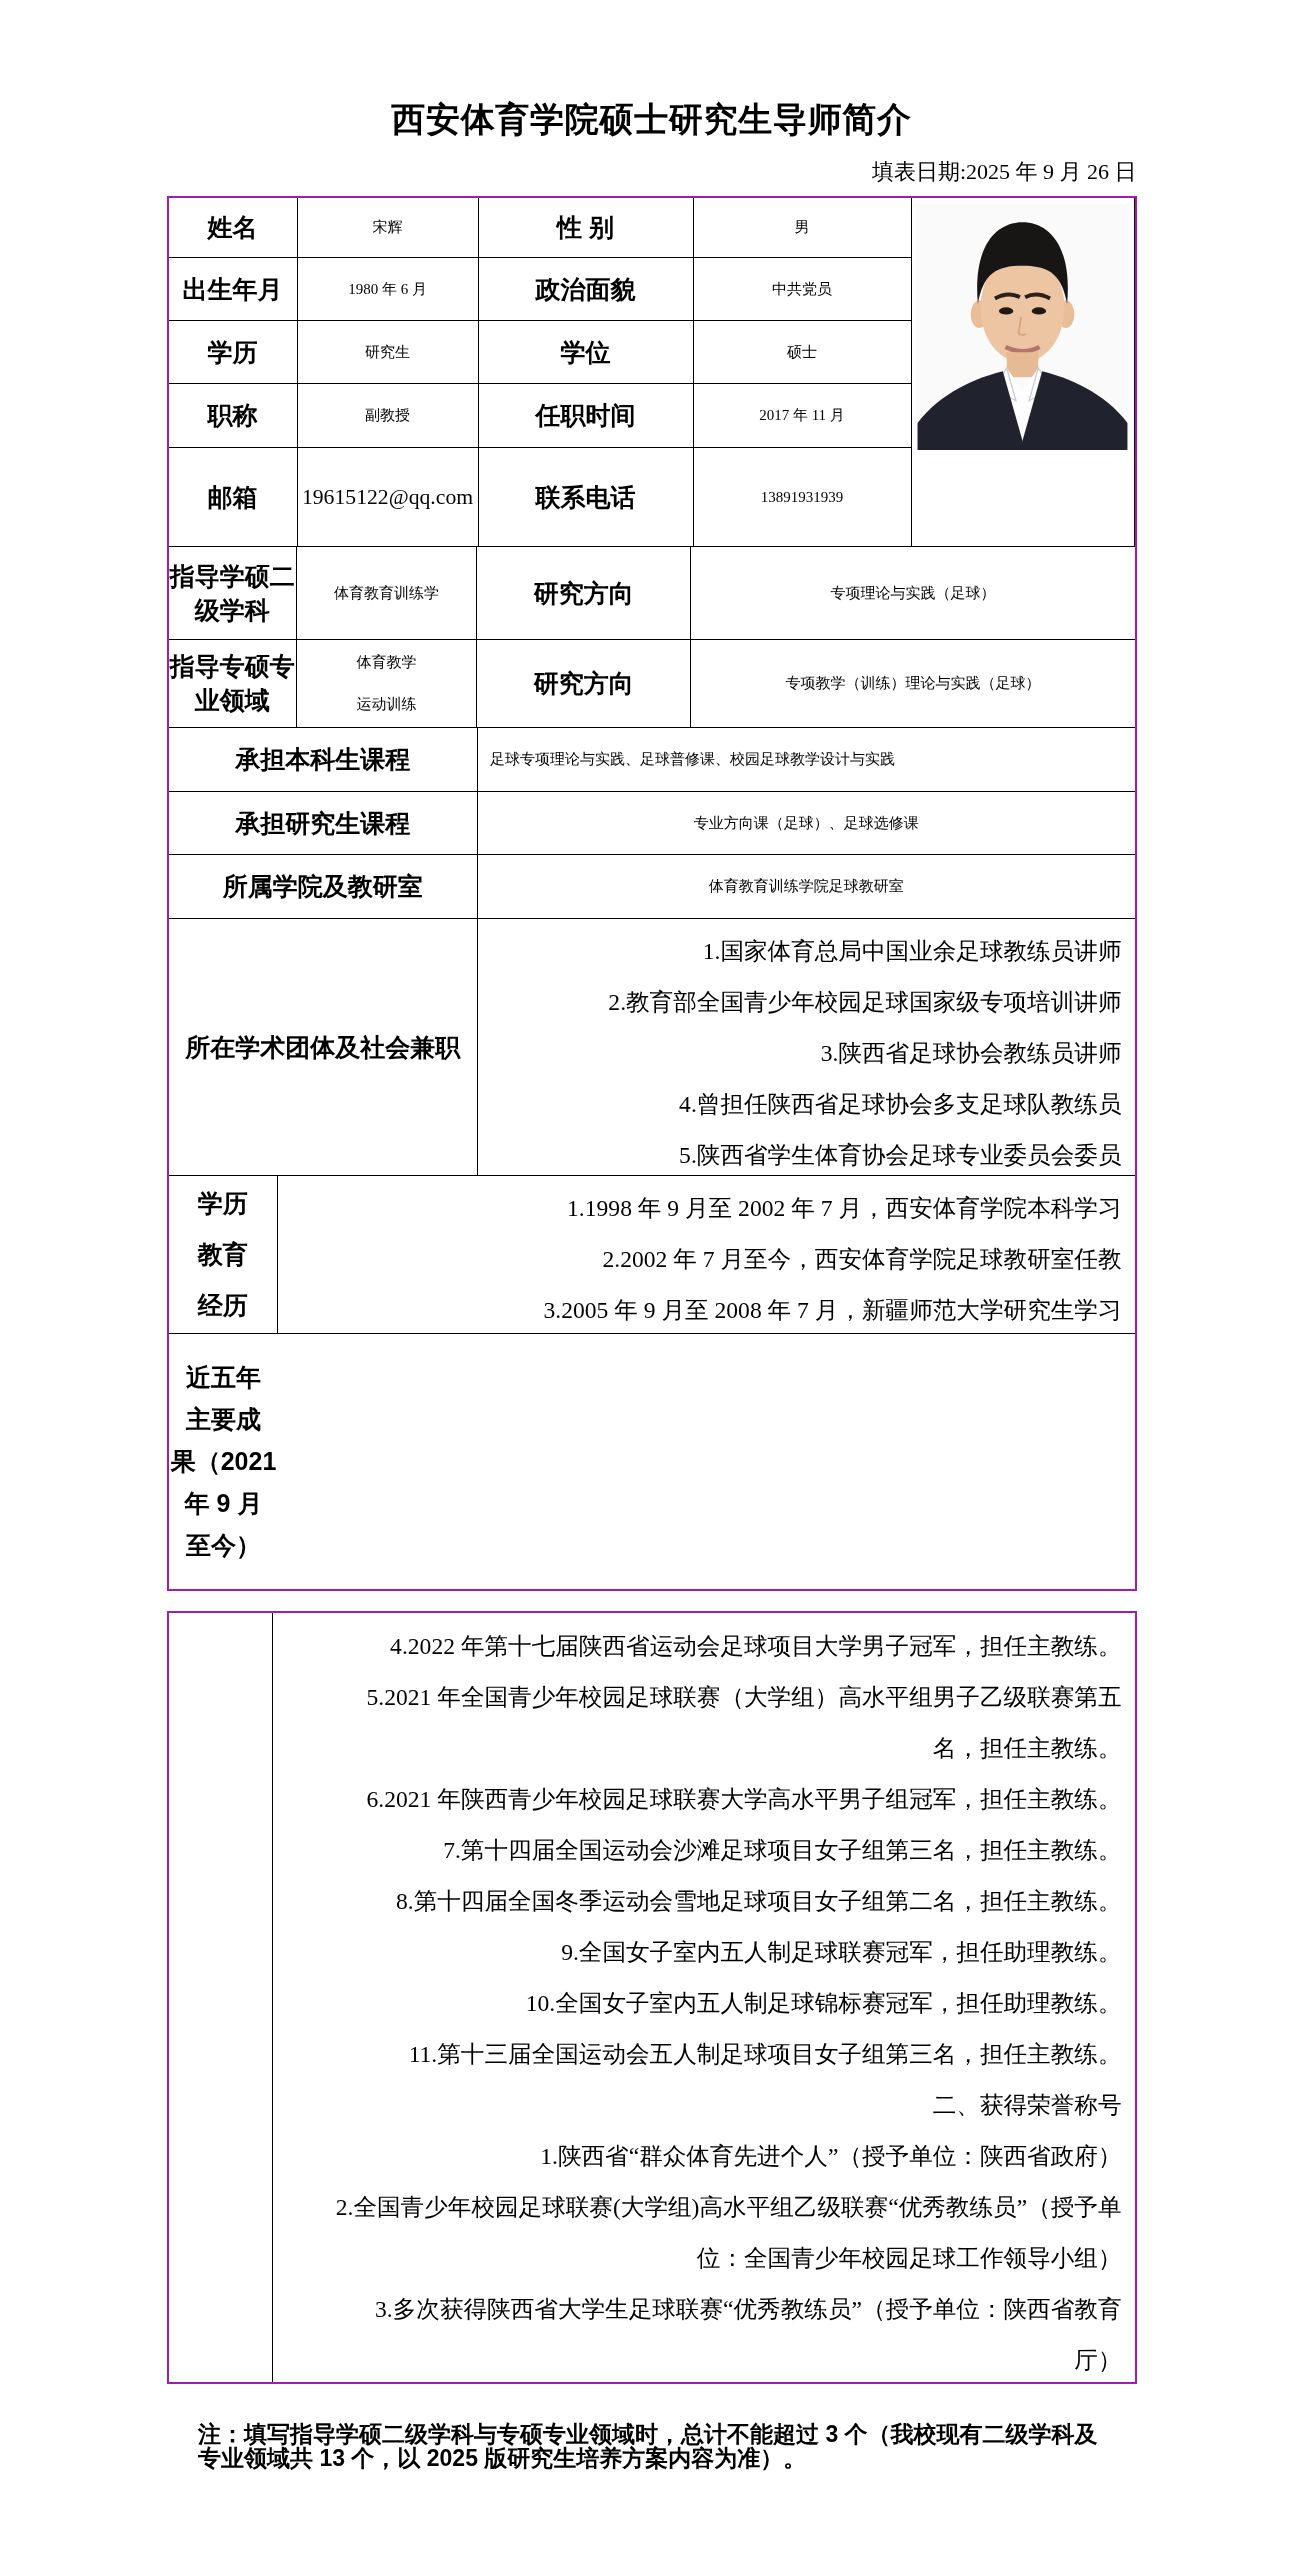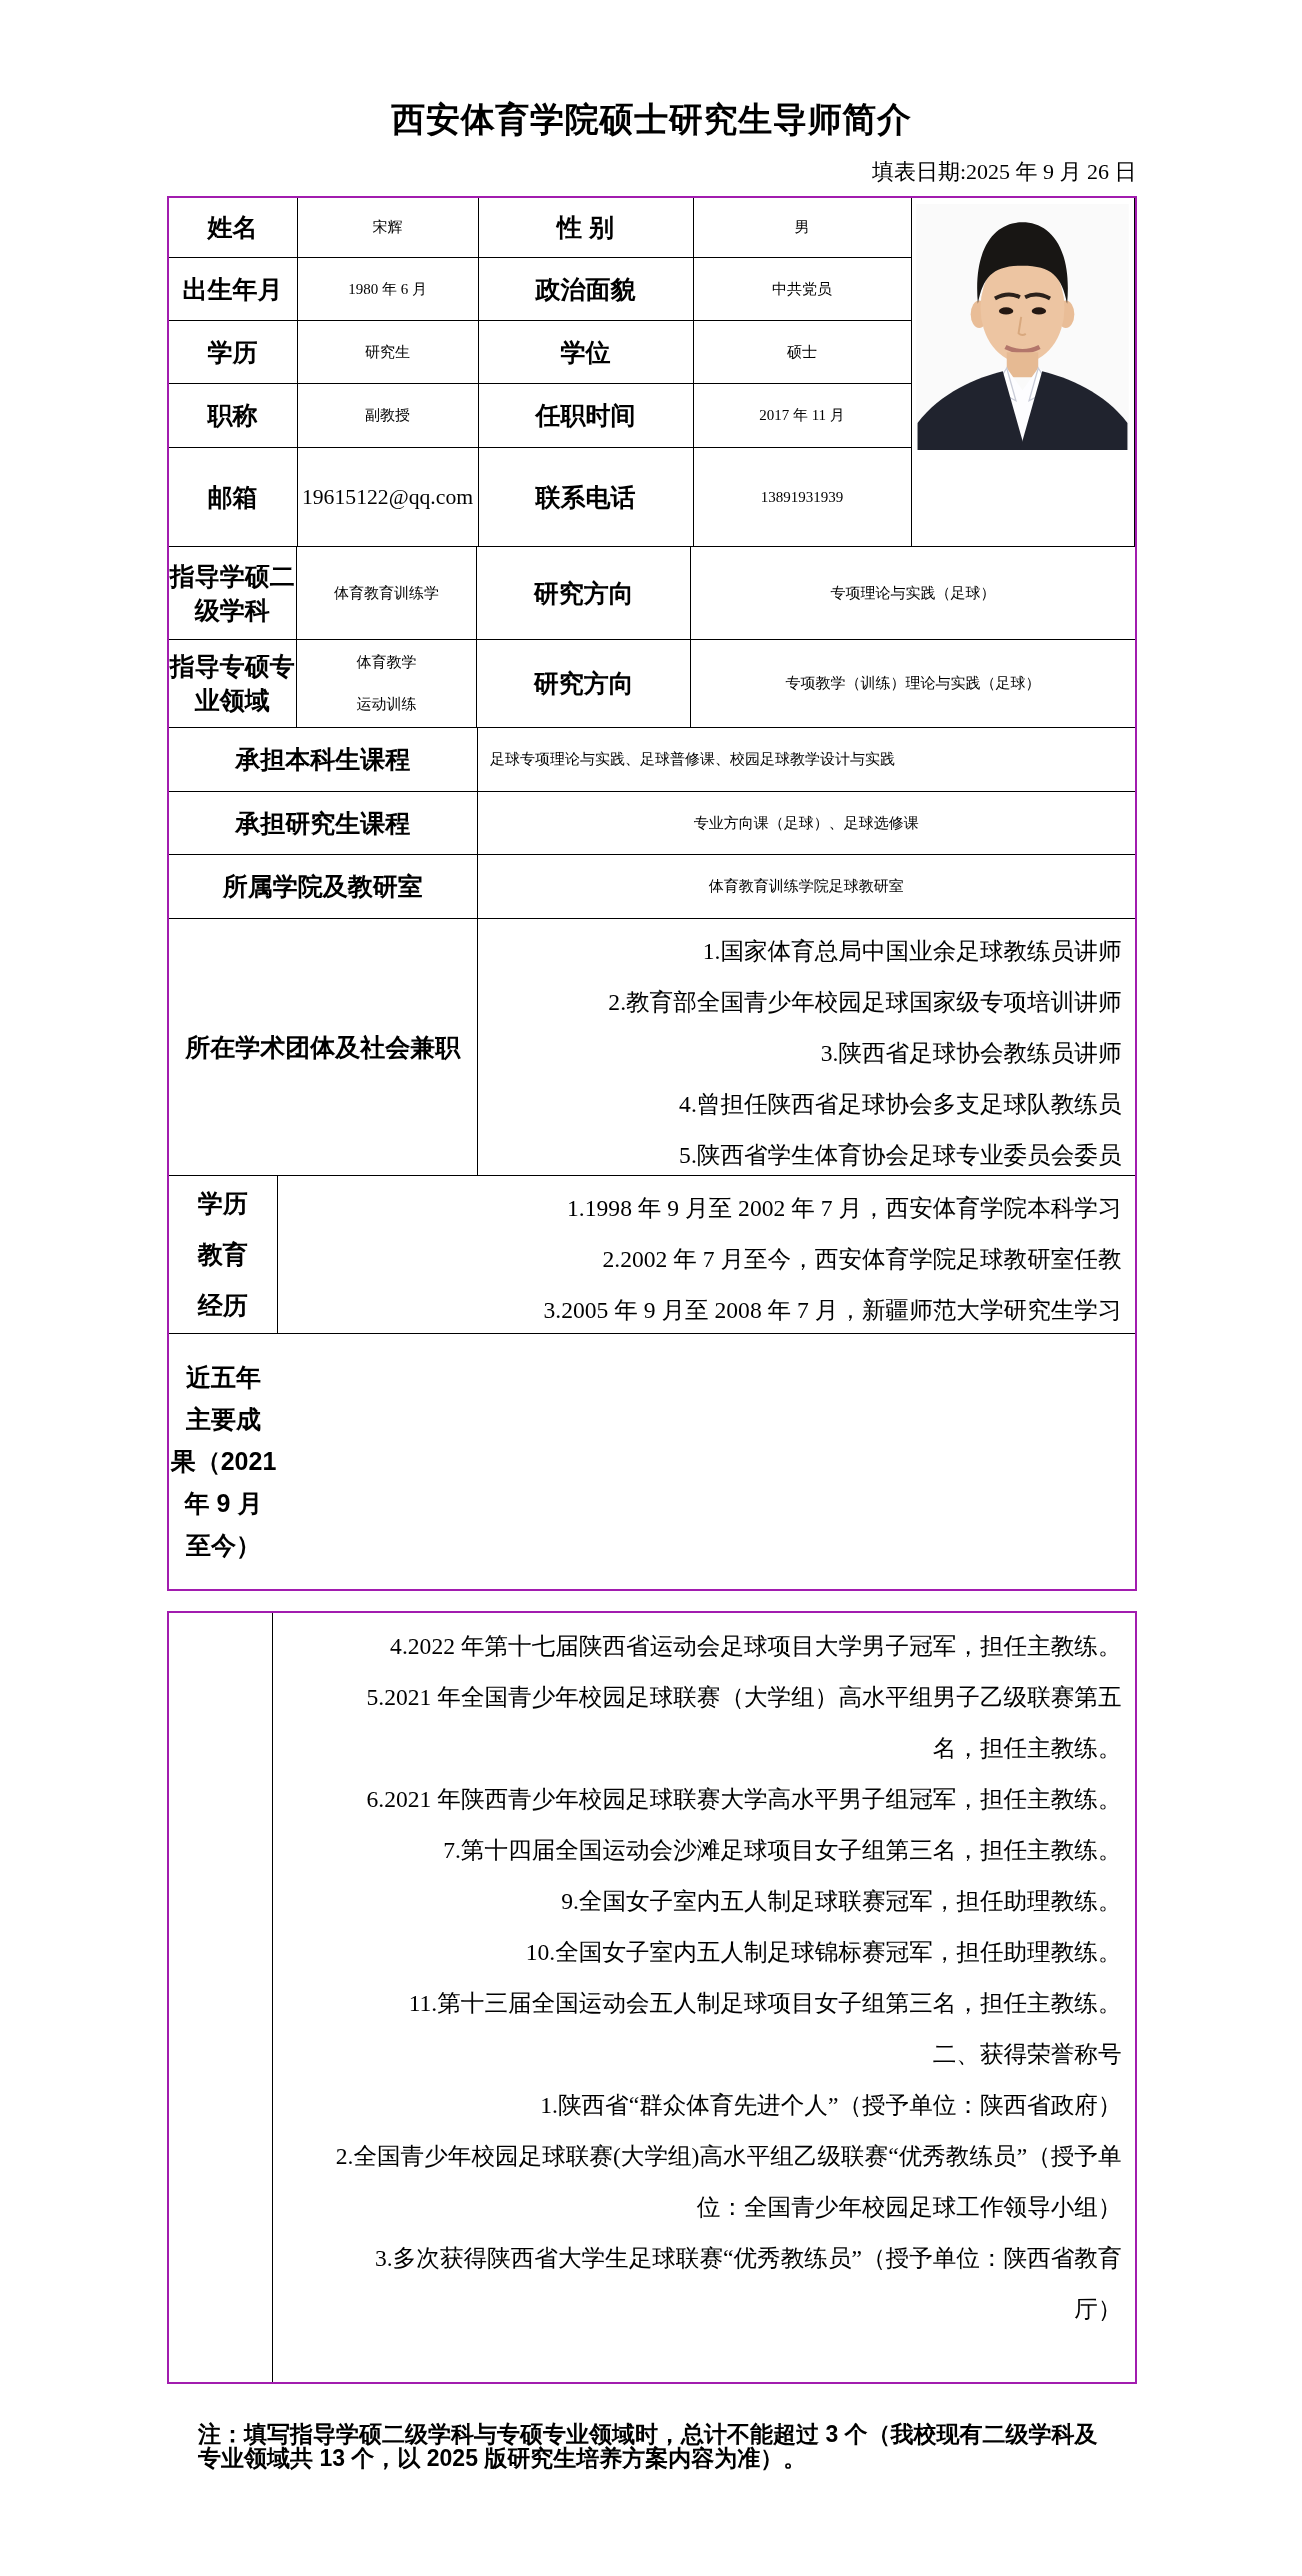--- a/index.html
+++ b/index.html
@@ -175,20 +175,21 @@
     </div>
 
     <div class="tbl t2">
       <div class="trow" style="height:769px">
         <div class="cell lab3"></div>
         <div class="cell cont3 list-cell">
             <div class="line">4.2022 年第十七届陕西省运动会足球项目大学男子冠军，担任主教练。</div>
             <div class="line">5.2021 年全国青少年校园足球联赛（大学组）高水平组男子乙级联赛第五名，担任主教练。</div>
             <div class="line">6.2021 年陕西青少年校园足球联赛大学高水平男子组冠军，担任主教练。</div>
             <div class="line">7.第十四届全国运动会沙滩足球项目女子组第三名，担任主教练。</div>
+            <div class="line">8.第十四届全国冬季运动会雪地足球项目女子组第二名，担任主教练。</div>
             <div class="line">9.全国女子室内五人制足球联赛冠军，担任助理教练。</div>
             <div class="line">10.全国女子室内五人制足球锦标赛冠军，担任助理教练。</div>
             <div class="line">11.第十三届全国运动会五人制足球项目女子组第三名，担任主教练。</div>
             <div class="line">二、获得荣誉称号</div>
             <div class="line">1.陕西省“群众体育先进个人”（授予单位：陕西省政府）</div>
             <div class="line">2.全国青少年校园足球联赛(大学组)高水平组乙级联赛“优秀教练员”（授予单位：全国青少年校园足球工作领导小组）</div>
             <div class="line">3.多次获得陕西省大学生足球联赛“优秀教练员”（授予单位：陕西省教育厅）</div>
           </div>
       </div>
     </div>

